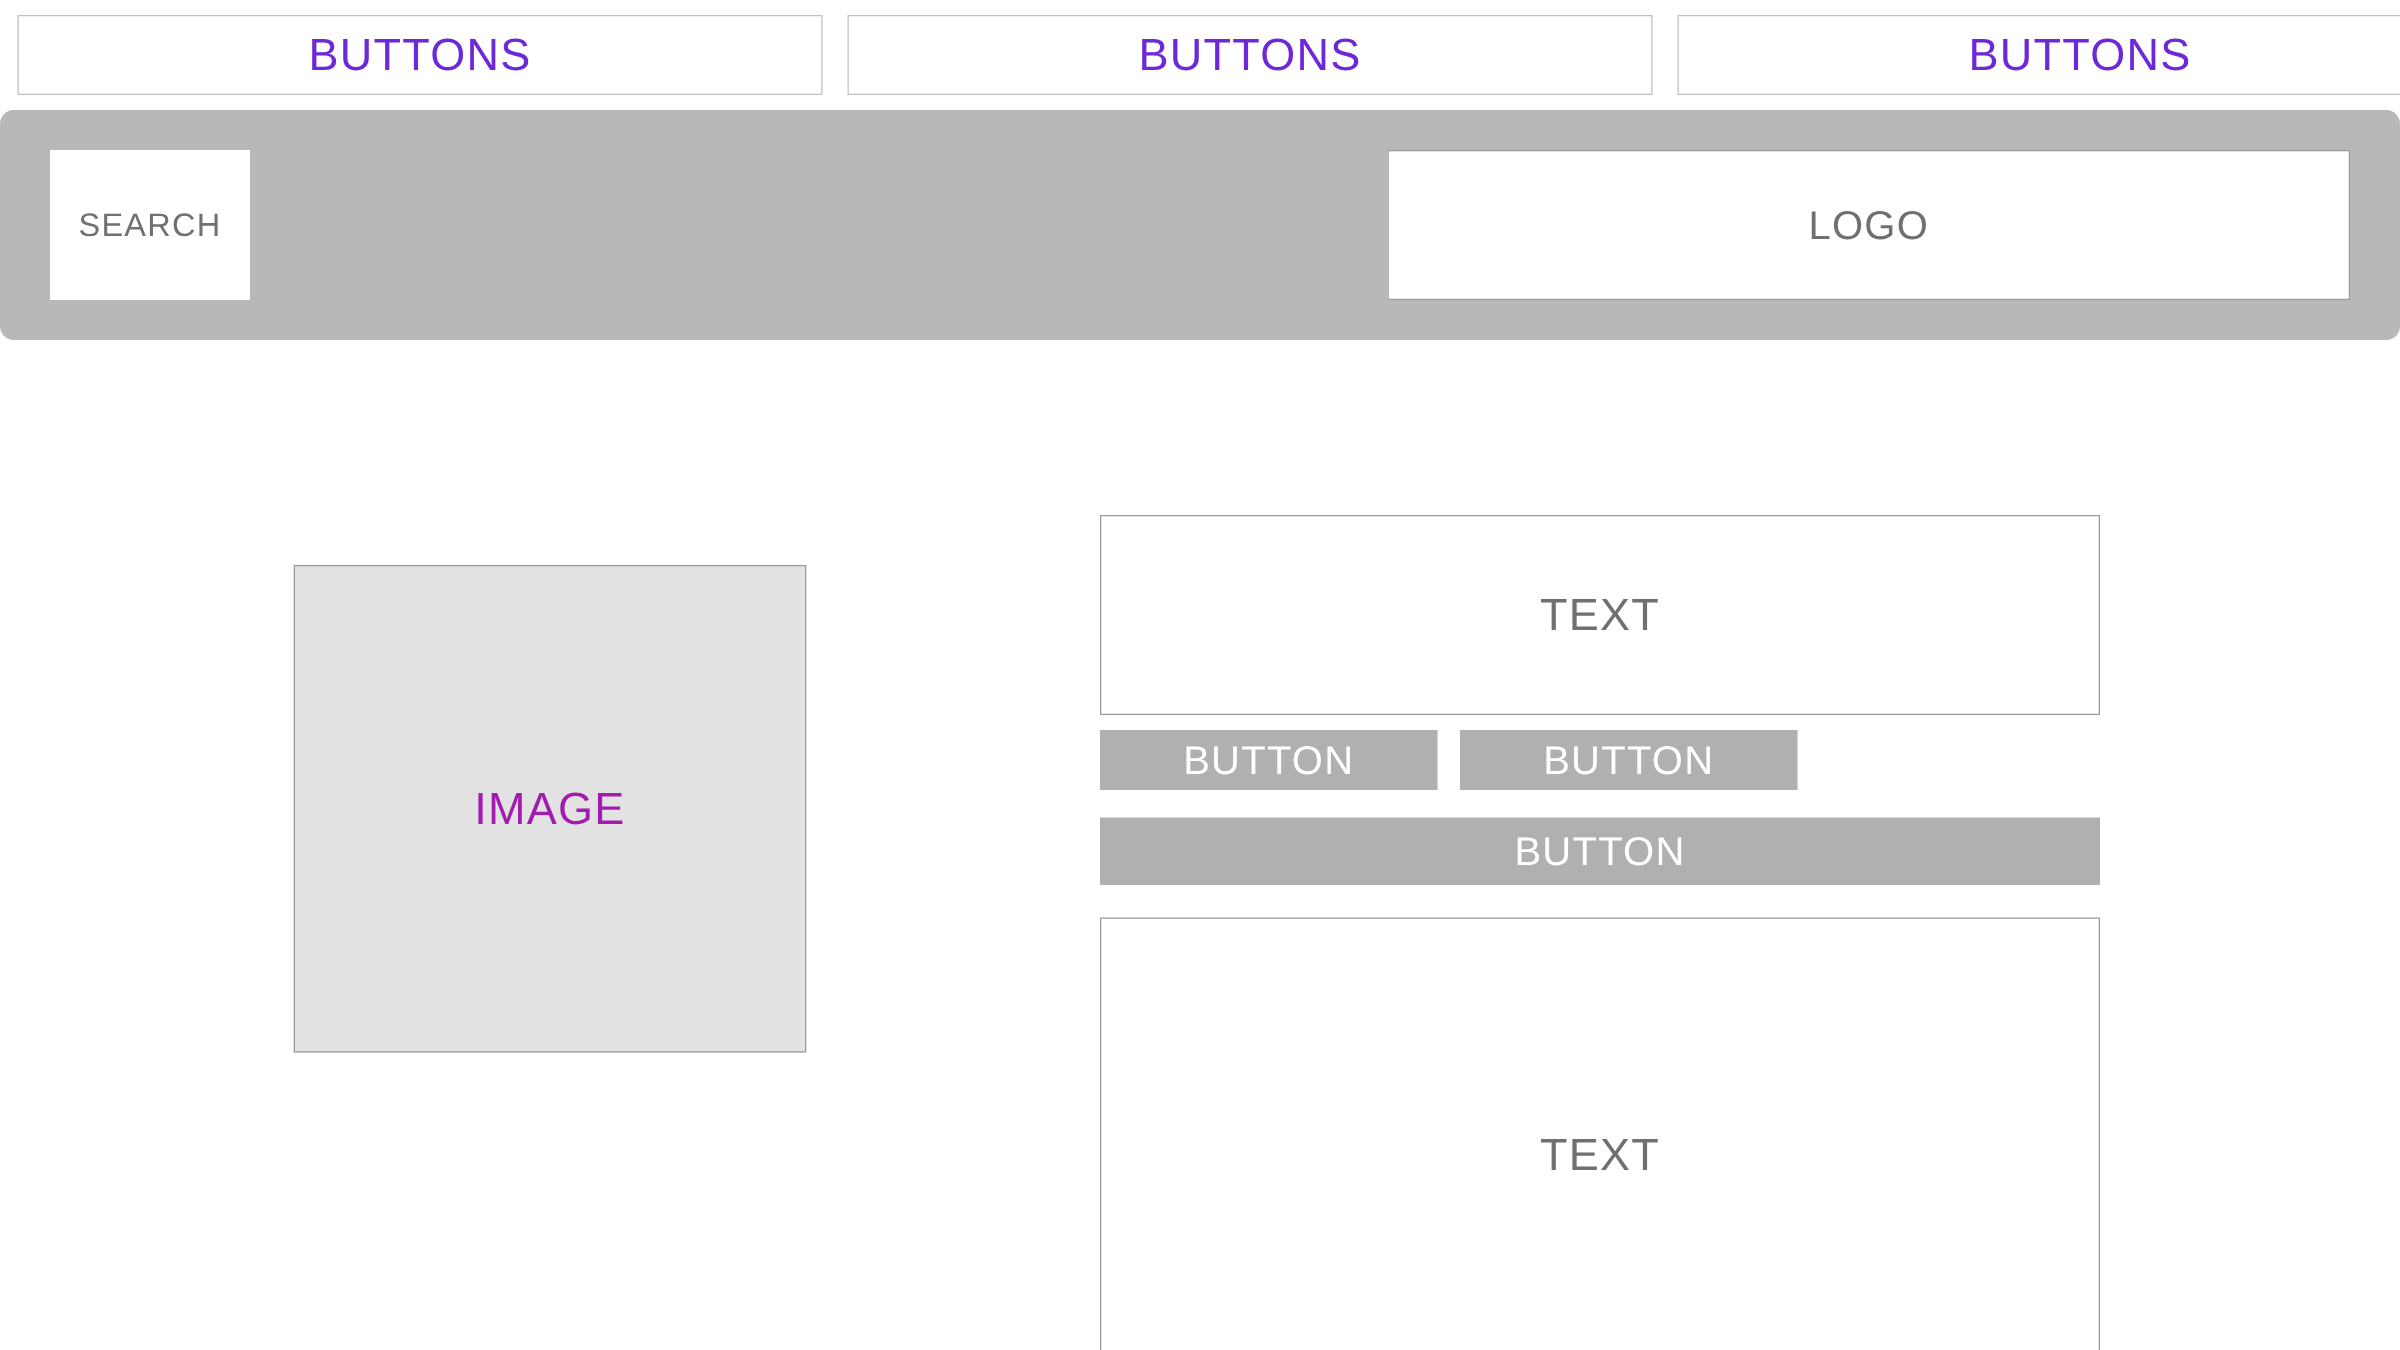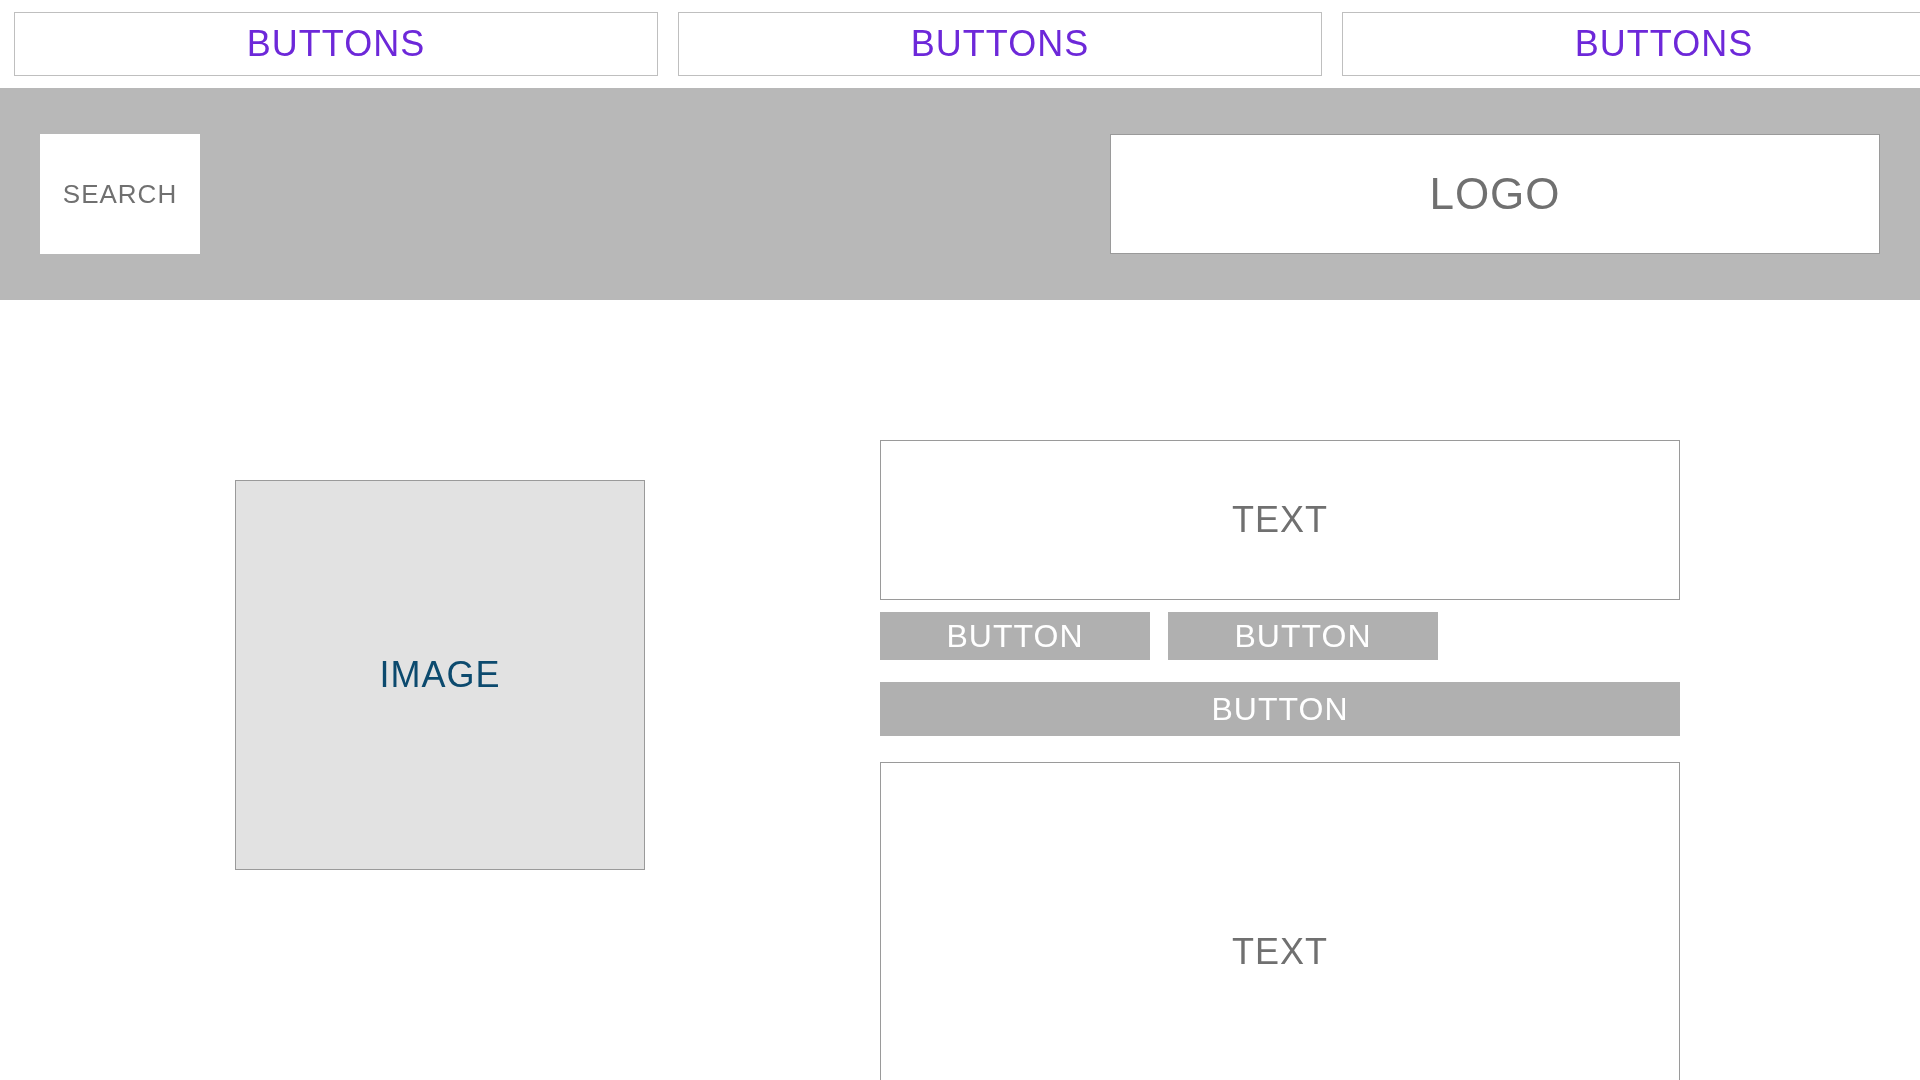--- a/index.html
+++ b/index.html
@@ -29,22 +29,23 @@
       padding: 10px 0;
       letter-spacing: 1px;
     }
     .top-button.last {
       margin-right: -80px;
     }
     .header-bar {
       background: #b8b8b8;
       display: flex;
       align-items: center;
-      padding: 46px 40px;
+      padding: 32px 40px;
       gap: 20px;
+      border-radius: 11px;
     }
     .search-box {
       width: 160px;
       height: 120px;
       background: #ffffff;
       display: flex;
       align-items: center;
       justify-content: center;
       font-size: 26px;
       color: #707070;
@@ -54,21 +55,21 @@
       flex: 1;
     }
     .logo-box {
       width: 770px;
       height: 120px;
       background: #ffffff;
       border: 1px solid #9a9a9a;
       display: flex;
       align-items: center;
       justify-content: center;
-      font-size: 44px;
+      font-size: 32px;
       color: #707070;
       letter-spacing: 1px;
     }
     .menu-box {
       width: 500px;
       height: 120px;
       background: #ffffff;
       border: 1px solid #9a9a9a;
       display: flex;
       align-items: center;
@@ -90,21 +91,21 @@
     }
     .image-block {
       width: 410px;
       height: 390px;
       background: #e2e2e2;
       border: 1px solid #9a9a9a;
       display: flex;
       align-items: center;
       justify-content: center;
       font-size: 36px;
-      color: #0c4a6e;
+      color: #a21caf;
       letter-spacing: 1px;
     }
     .right-col {
       width: 800px;
       display: flex;
       flex-direction: column;
       gap: 12px;
     }
     .text-box-1 {
       width: 800px;

